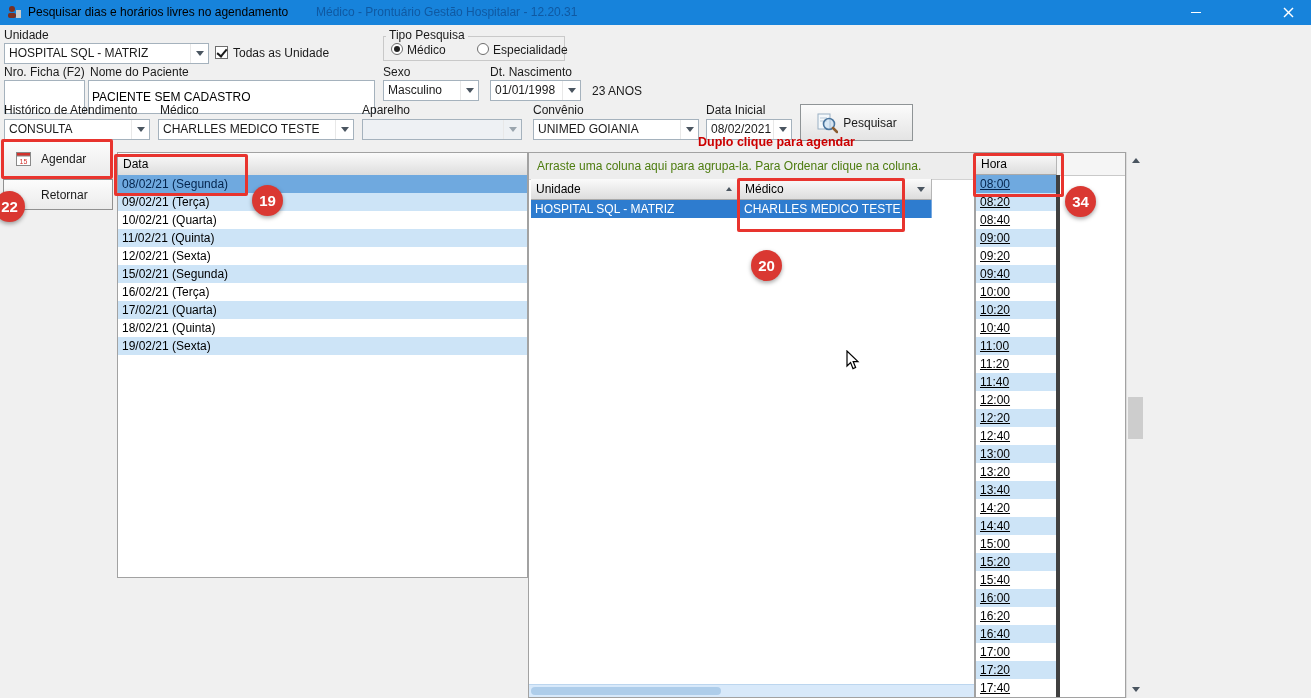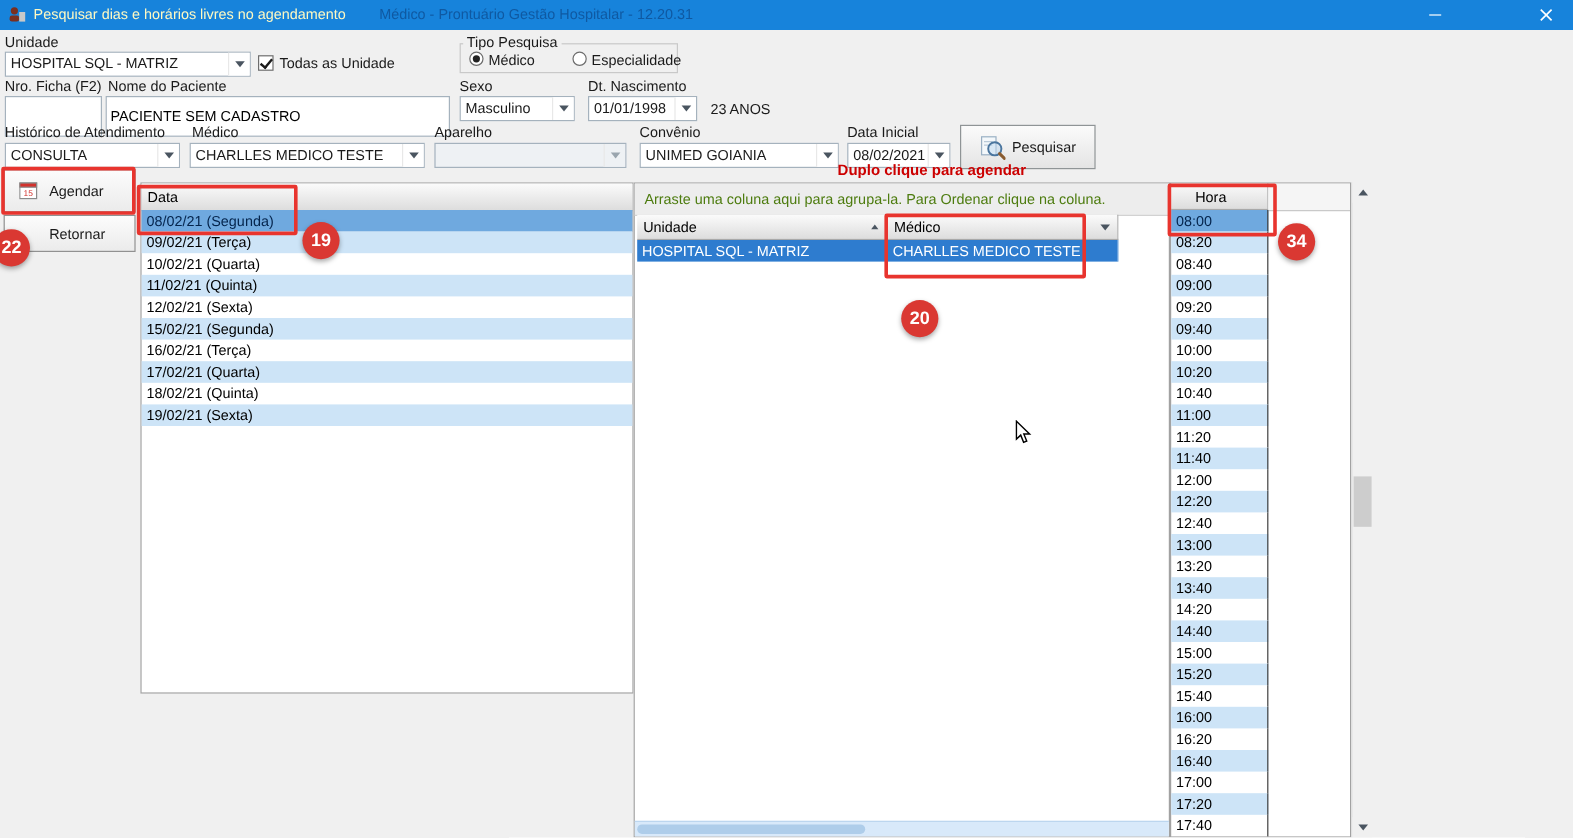--- a/index.html
+++ b/index.html
@@ -3,21 +3,21 @@
 <meta charset="utf-8">
 <style>
   html,body{margin:0;padding:0;}
   .window{
     position:relative; width:1311px; height:698px; overflow:hidden;
     background:#f0f0f0; font-family:"Liberation Sans",sans-serif; font-size:12px; color:#1a1a1a;
   }
   
   .titlebar{position:absolute;left:0;top:0;width:100%;height:25px;background:#1783db;}
   .app-icon{position:absolute;left:6px;top:4px;width:16px;height:16px;}
-  .win-title{position:absolute;left:28px;top:0;line-height:25px;font-size:12px;color:#fef9c3;white-space:nowrap;}
+  .win-title{position:absolute;left:28px;top:0;line-height:25px;font-size:12px;color:#000000;white-space:nowrap;}
   .win-bgtitle{position:absolute;left:292px;top:0;line-height:25px;font-size:12px;color:rgba(10,55,115,.55);white-space:nowrap;margin-left:24px;}
   .tbtn{position:absolute;top:0;width:46px;height:25px;display:flex;align-items:center;justify-content:center;cursor:default;}
   .tbtn-min{left:1173px;} .tbtn-close{left:1265px;}
   .min-bar{width:10px;height:1.5px;background:#fff;}
   
   .lbl{position:absolute;font-size:12px;color:#1a1a1a;white-space:nowrap;}
   .tbox{position:absolute;height:21px;border:1px solid #a5b2bd;background:#fff;
         font:12px "Liberation Sans",sans-serif;padding:16px 3px;box-sizing:border-box;}
   .combo{position:absolute;height:21px;background:#fff;border:1px solid #a5b2bd;box-sizing:border-box;}
   .combo .ctext{position:absolute;left:4px;top:0;right:18px;line-height:19px;font-size:12px;overflow:hidden;white-space:nowrap;}
@@ -38,28 +38,28 @@
        background:linear-gradient(#fbfbfb,#e4e4e4);border:1px solid #8f9496;box-sizing:border-box;
        font:12px "Liberation Sans",sans-serif;color:#1a1a1a;cursor:default;}
   .sbtn{position:absolute;display:flex;align-items:center;gap:8px;padding-left:12px;
         background:linear-gradient(#fcfcfc,#ebebeb);border:1px solid #919191;box-sizing:border-box;
         font:12px "Liberation Sans",sans-serif;color:#1a1a1a;cursor:default;}
   .hint-red{position:absolute;left:698px;top:135px;color:#cc0000;font-weight:bold;font-size:12.5px;}
   
   .grid{position:absolute;background:#fff;border:1px solid #a2a2a2;box-sizing:border-box;}
   .ghead{position:absolute;left:0;top:0;right:0;height:22px;line-height:22px;padding-left:5px;
          background:linear-gradient(#fbfbfb,#dddddd);border-bottom:1px solid #a9a9a9;font-size:12px;color:#000;}
-  .ghead-part{position:absolute;top:0;height:22px;line-height:22px;padding-left:20px;box-sizing:border-box;
+  .ghead-part{position:absolute;top:0;height:22px;line-height:22px;padding-left:5px;box-sizing:border-box;
          background:linear-gradient(#fbfbfb,#dddddd);border-bottom:1px solid #a9a9a9;border-right:1px solid #b5b5b5;font-size:12px;color:#000;}
   .ghead-fill{position:absolute;top:0;height:22px;background:#f5f5f5;border-bottom:1px solid #c9c9c9;}
   .rows{position:absolute;left:0;top:22px;right:0;}
   .row{height:18px;line-height:18px;font-size:12px;padding-left:4px;color:#000;white-space:nowrap;overflow:hidden;}
   .row.alt{background:#cde4f7;}
   .row.sel{background:#6fa9df;color:#04244c;}
-  .time-rows .row{width:76px;border-right:1px solid #404040;}
+  .time-rows .row{width:76px;border-right:4px solid #404040;text-decoration:underline;}
   .gpanel{position:absolute;left:0;top:0;right:0;height:26px;background:#ededed;border-bottom:1px solid #d2d2d2;}
   .gpanel-text{position:absolute;left:8px;top:6px;color:#4d7c0f;font-size:12px;white-space:nowrap;}
   .hrow{position:absolute;top:26px;left:2px;height:21px;display:flex;}
   .hcell{position:relative;line-height:21px;padding-left:5px;box-sizing:border-box;
          background:linear-gradient(#fbfbfb,#dddddd);border-right:1px solid #b5b5b5;border-bottom:1px solid #a9a9a9;
          font-size:12px;color:#000;white-space:nowrap;overflow:hidden;}
   .sort{position:absolute;right:7px;top:8px;border-left-width:3.5px;border-right-width:3.5px;border-bottom-width:4.5px;}
   .filter-btn{position:absolute;right:2px;top:2px;width:17px;height:17px;display:flex;align-items:center;justify-content:center;}
   .mrow{position:absolute;top:47px;left:2px;height:18px;display:flex;background:#2e7ccf;color:#fff;}
   .mcell{line-height:18px;padding-left:4px;box-sizing:border-box;border-right:1px solid rgba(255,255,255,.35);

